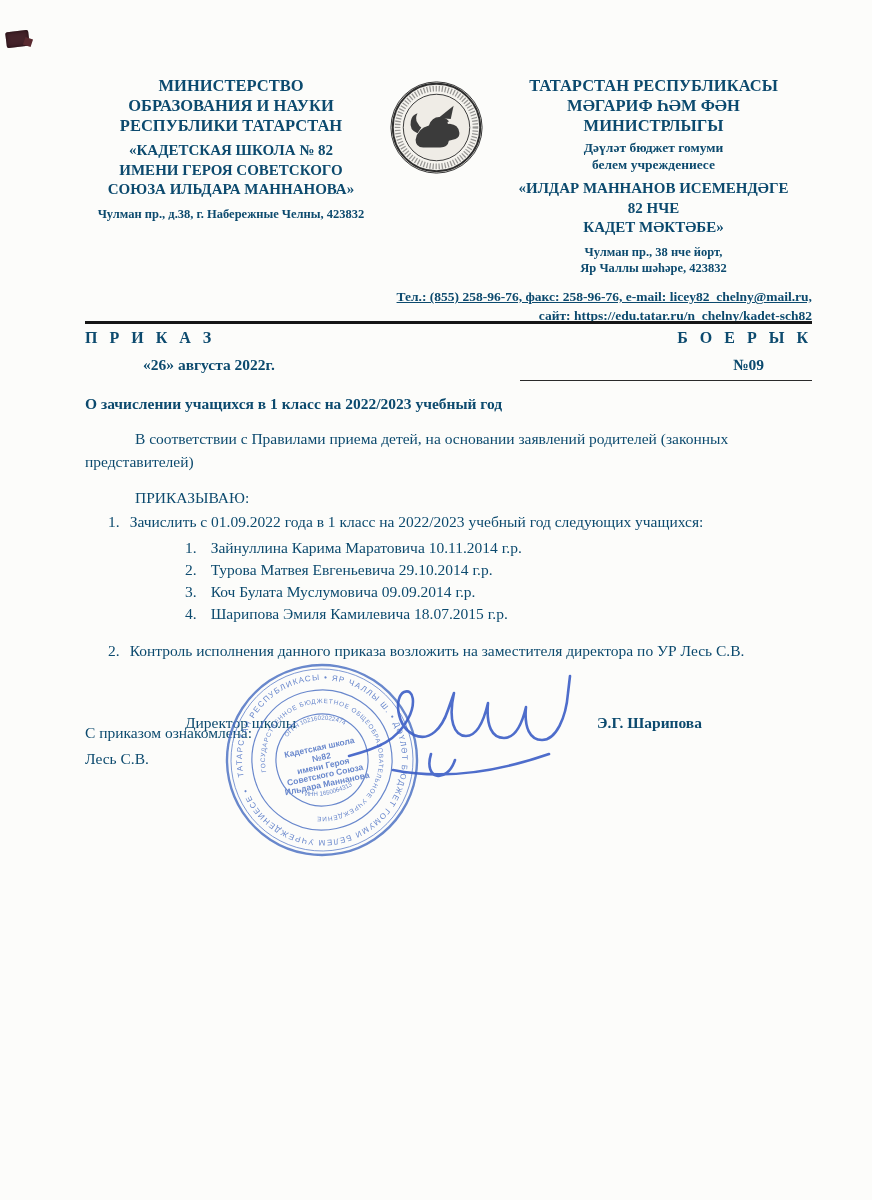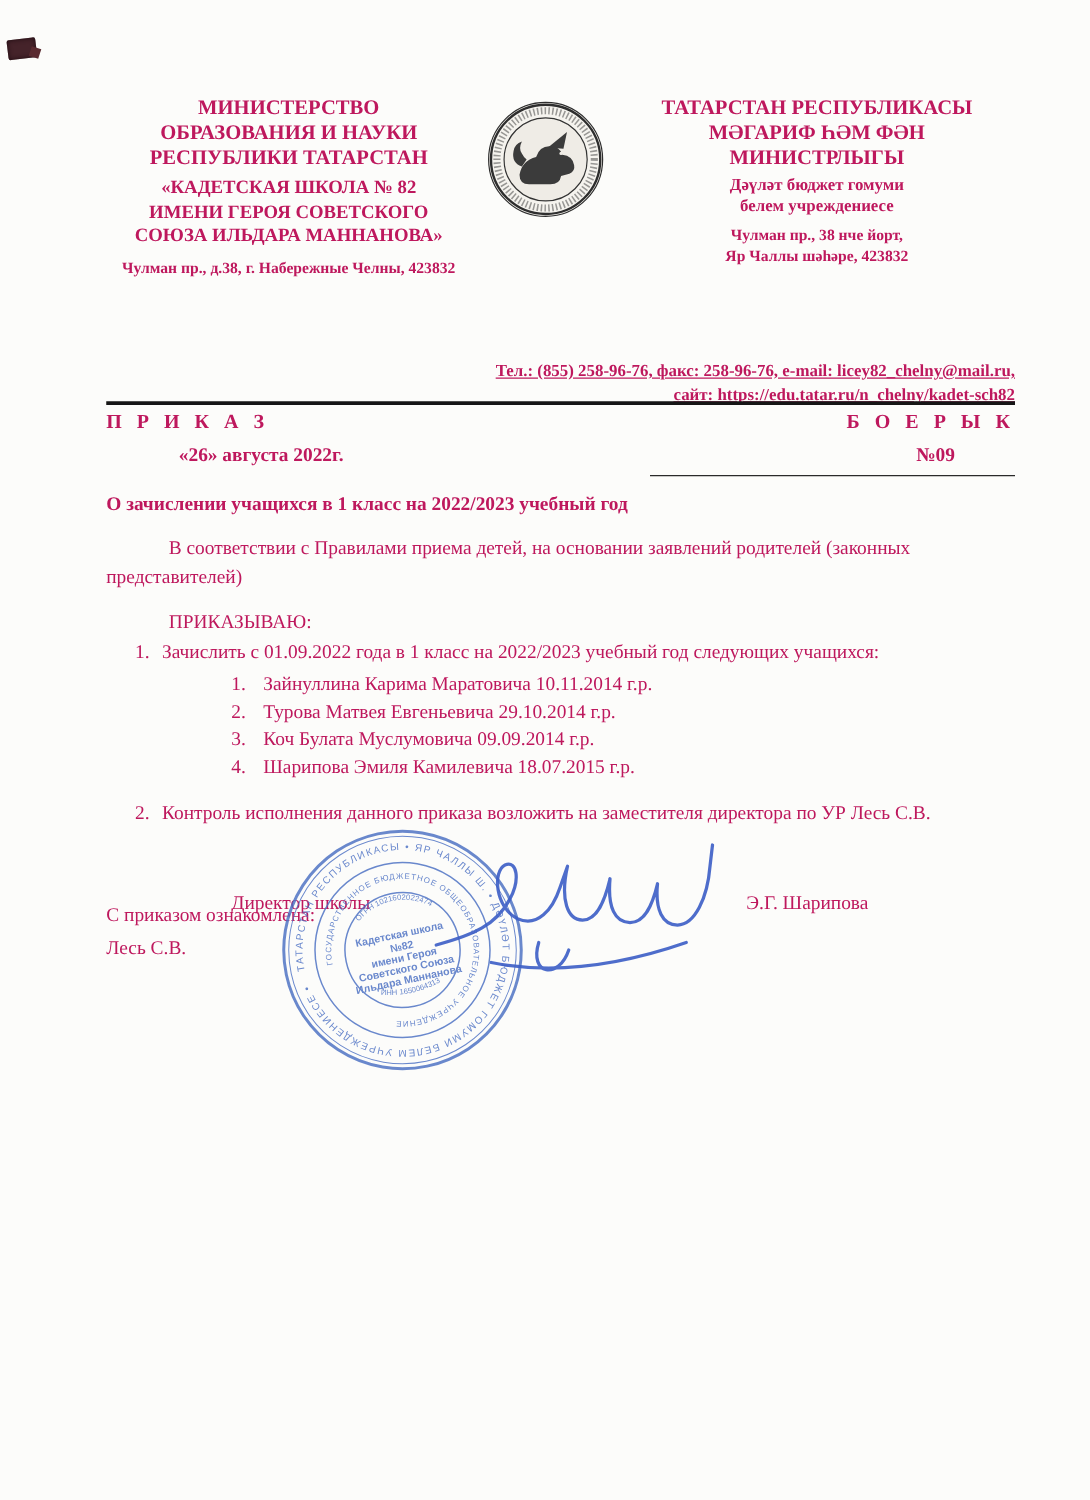--- a/index.html
+++ b/index.html
@@ -1,21 +1,21 @@
 <!DOCTYPE html>
 <html><head>
 <meta charset="utf-8">
 <style>
   html,body { margin:0; padding:0; }
   body { background:#ffffff; }
   .page {
     position:relative; width:872px; height:1200px;
     background:#fcfcfa; overflow:hidden;
     font-family:"Liberation Serif","DejaVu Serif",serif;
-    color:#be185d;
+    color:#0c4a6e;
   }
   .pre { white-space:pre-line; }
 
   .artifact {
     position:absolute; left:6px; top:31px; width:23px; height:16px;
     background:#45232a; box-shadow:inset 0 0 4px #1d0b10;
     transform:rotate(-7deg); border-radius:2px;
   }
   .artifact2 {
     position:absolute; left:24px; top:38px; width:8px; height:8px;
@@ -64,21 +64,21 @@
 
   .item { position:absolute; left:108px; width:704px; font-size:15.5px; display:flex; gap:10px; }
   .item-1 { top:513px; }
   .item-2 { top:642px; }
 
   .students { position:absolute; top:537px; left:185px; font-size:15.5px; line-height:1.42; }
   .student  { display:flex; gap:14px; }
 
   .sigrow { position:absolute; top:714px; left:85px; width:727px; height:22px; font-size:15.5px; }
   .director-label { position:absolute; left:100px; }
-  .director-name  { position:absolute; left:512px; }
+  .director-name  { position:absolute; left:512px;font-weight:bold; }
 
   .ack      { position:absolute; top:724px; left:85px; font-size:15.5px; }
   .ack-name { position:absolute; top:750px; left:85px; font-size:15.5px; }
 
   .stamp-wrap {
     position:absolute; left:222px; top:660px; width:200px; height:200px;
     opacity:0.82; transform:rotate(-12deg); z-index:3;
   }
   .stamp-wrap text { font-family:"Liberation Sans","DejaVu Sans",sans-serif; }
 
@@ -119,20 +119,23 @@
         </g>
       </svg>
     </div>
 
     <div class="hdr-right">
       <div class="ministry pre">ТАТАРСТАН РЕСПУБЛИКАСЫ
 МӘГАРИФ ҺӘМ ФӘН
 МИНИСТРЛЫГЫ</div>
       <div class="orgtype pre">Дәүләт бюджет гомуми
 белем учреждениесе</div>
+      <div class="schoolname pre">«ИЛДАР МАННАНОВ ИСЕМЕНДӘГЕ
+82 НЧЕ
+КАДЕТ МӘКТӘБЕ»</div>
       <div class="addr pre">Чулман пр., 38 нче йорт,
 Яр Чаллы шәһәре, 423832</div>
     </div>
   </div>
 
   <div class="contacts">
     <div>Тел.: (855) 258-96-76, факс: 258-96-76, e-mail: licey82_chelny@mail.ru,</div>
     <div>сайт: https://edu.tatar.ru/n_chelny/kadet-sch82</div>
   </div>
 

